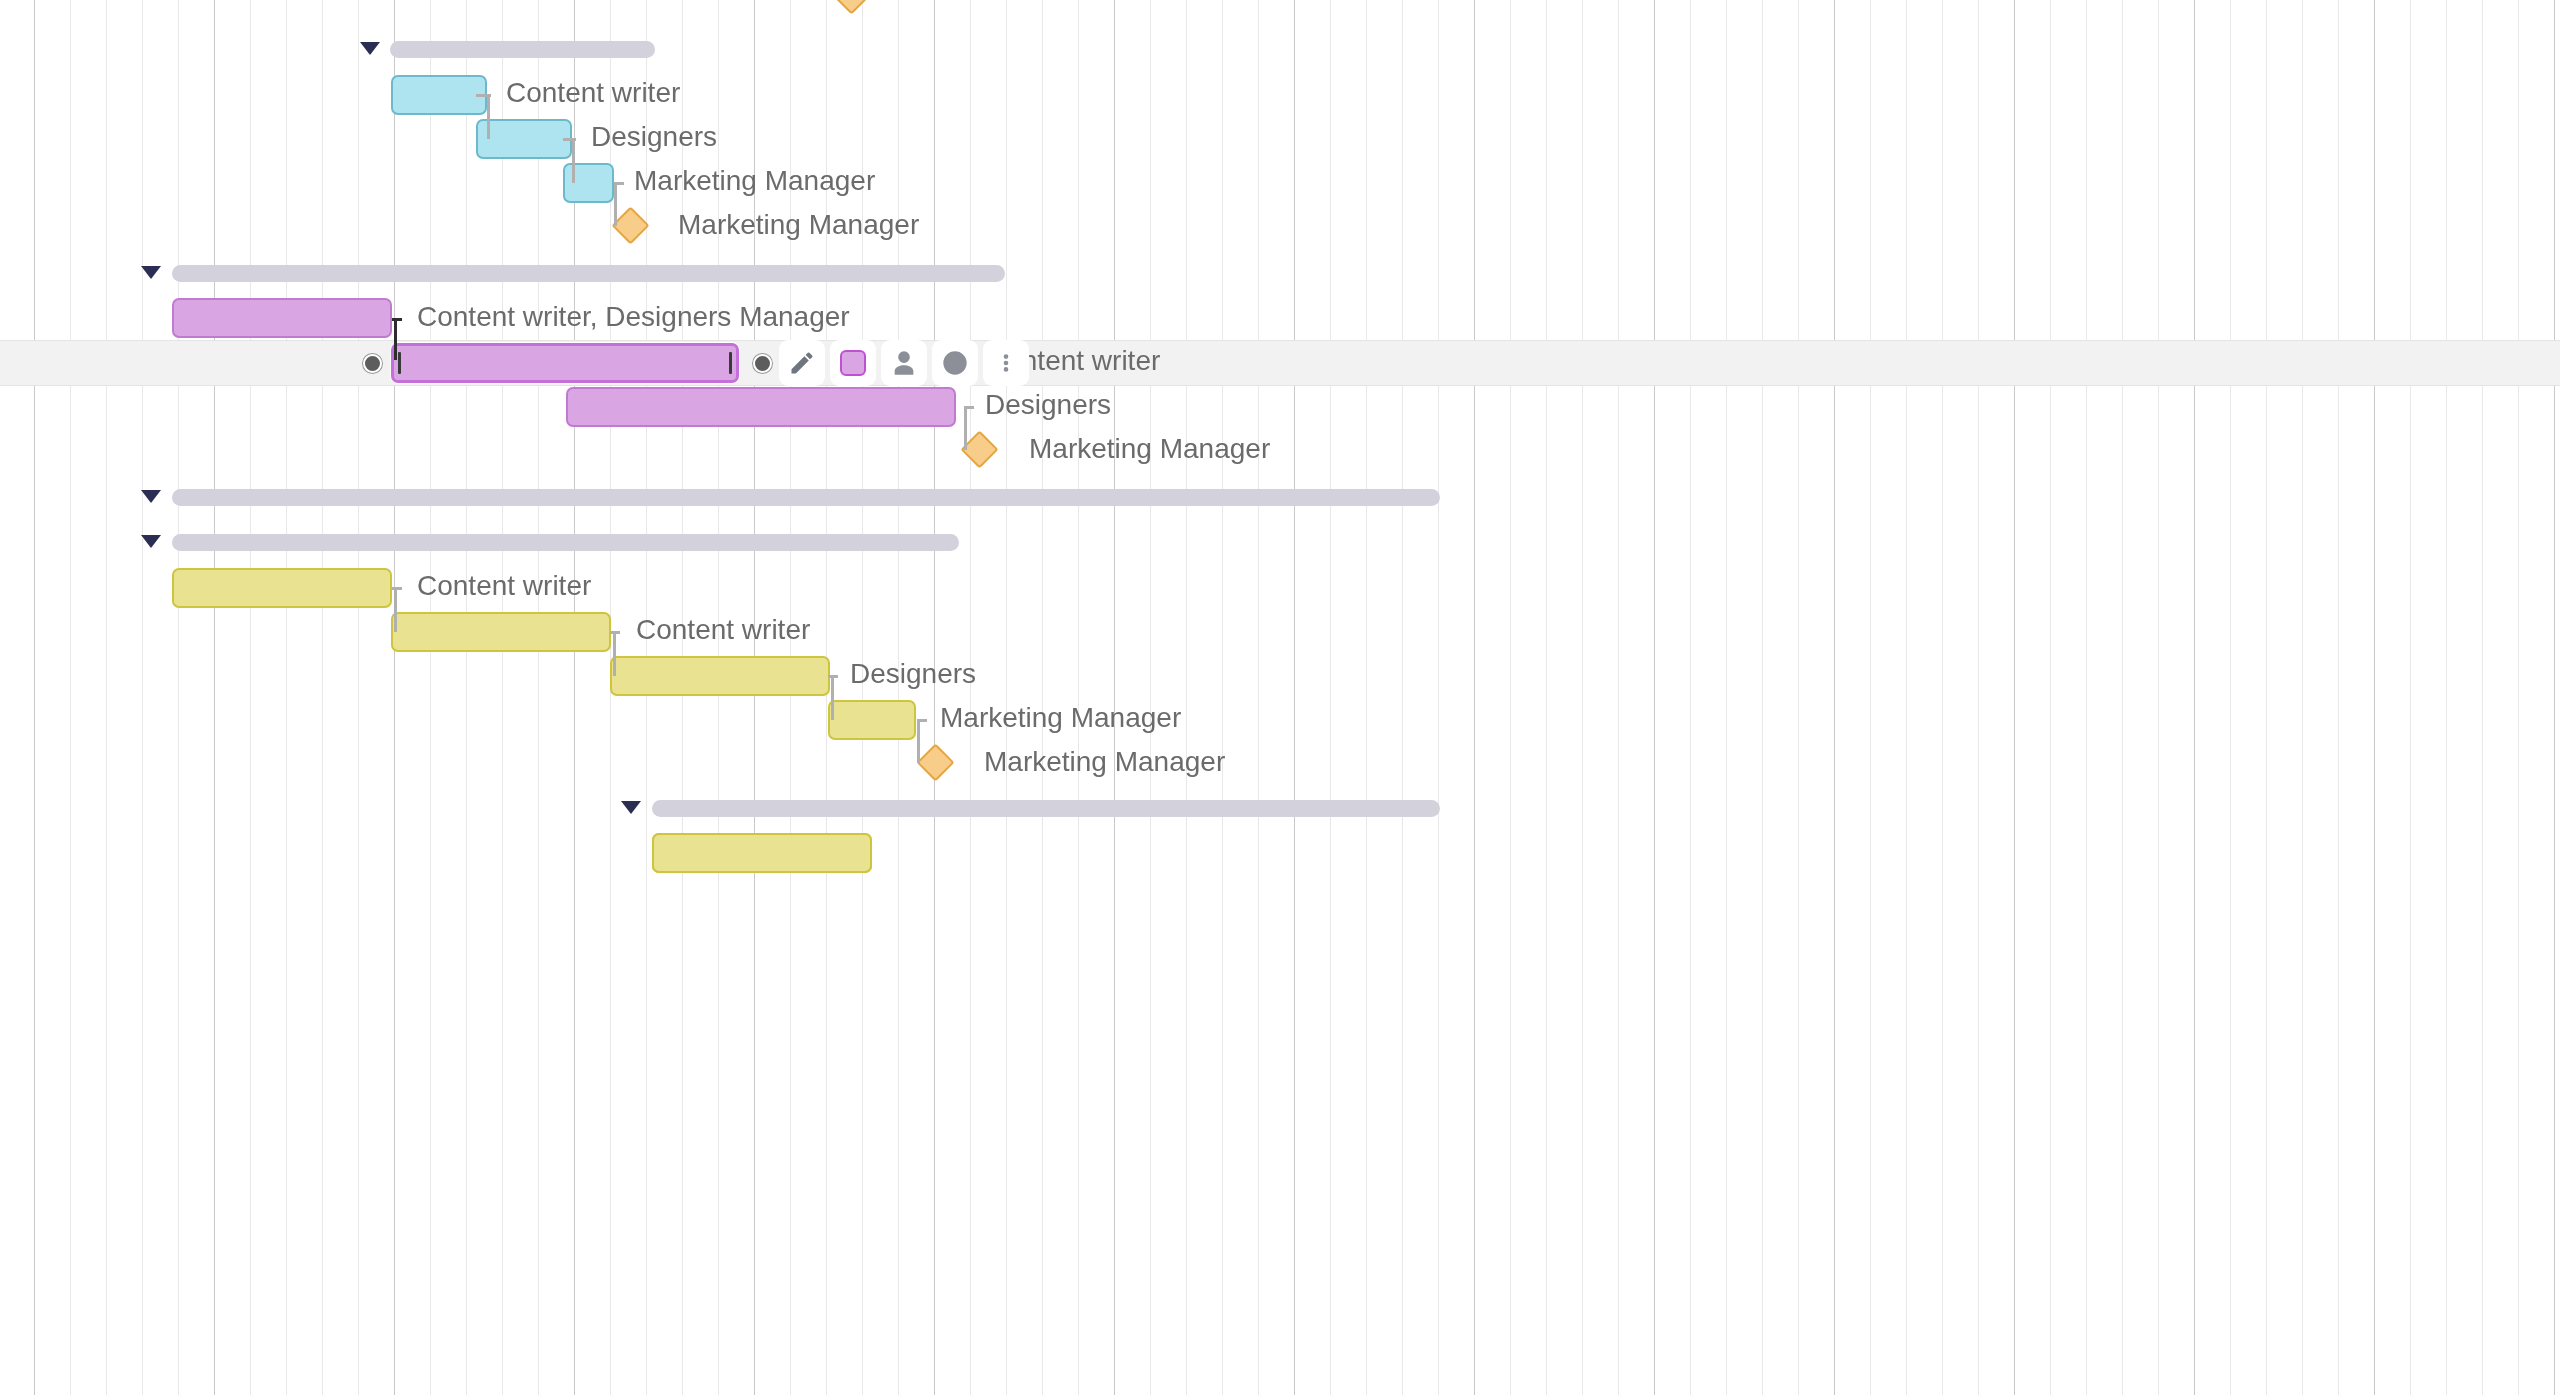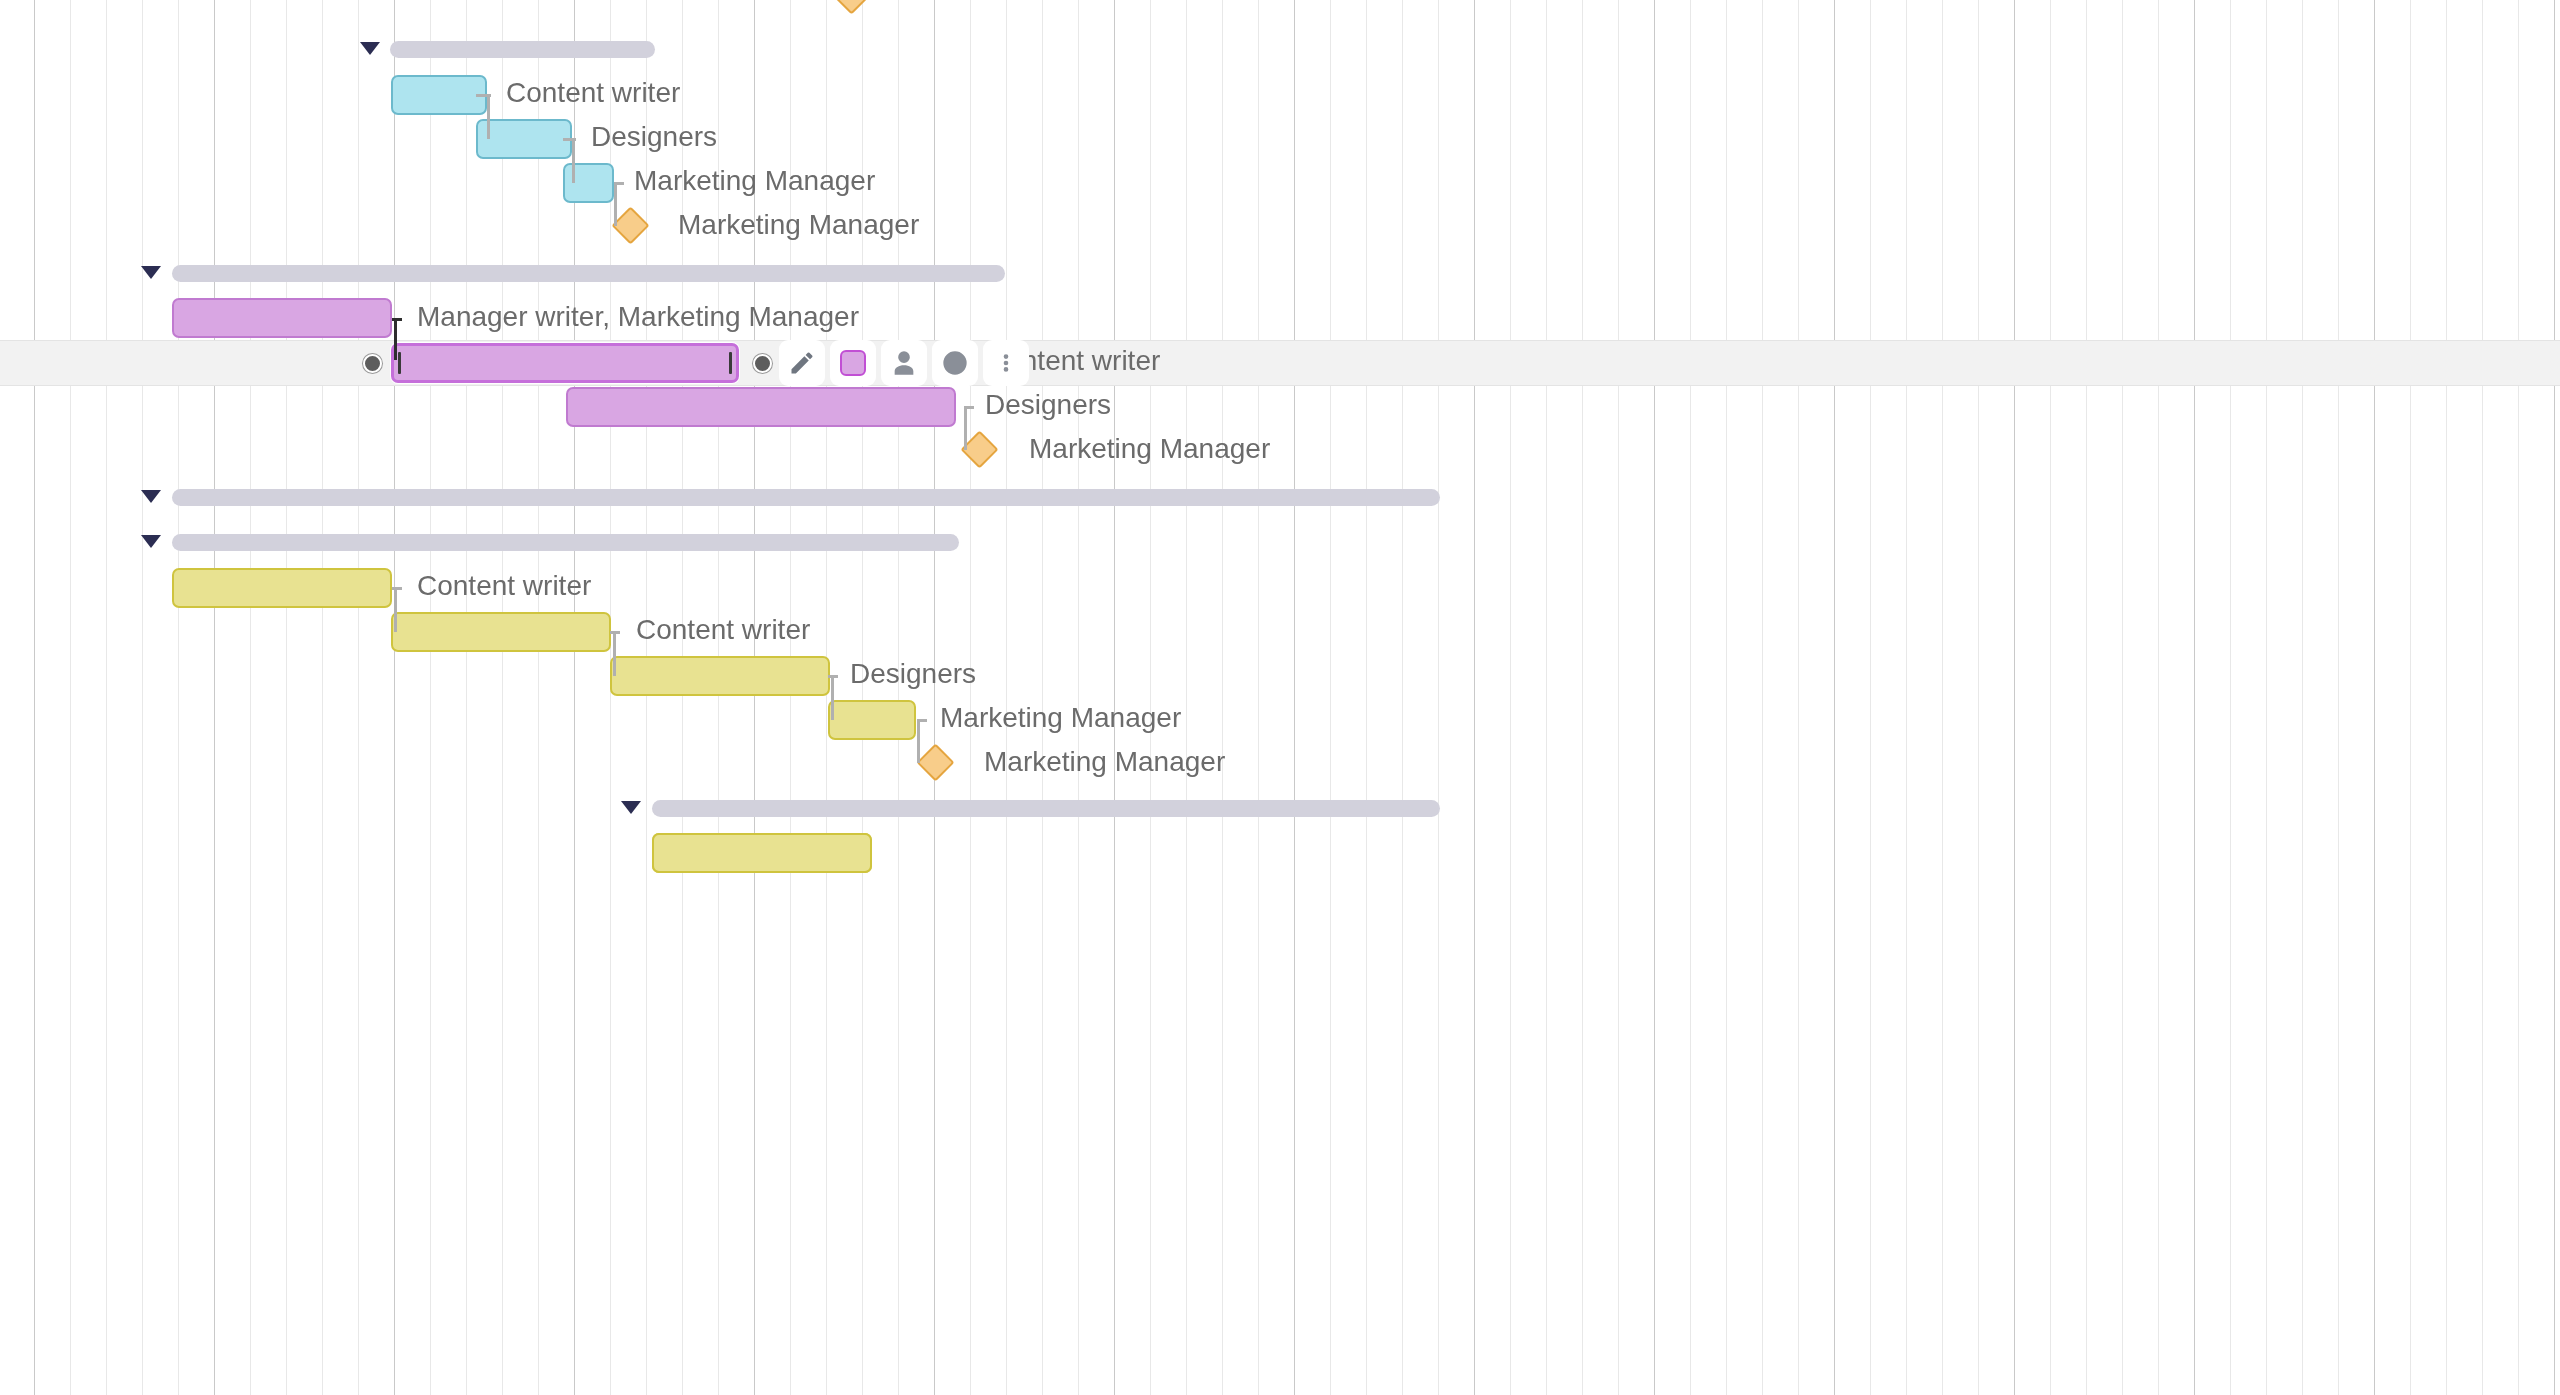--- a/index.html
+++ b/index.html
@@ -206,21 +206,21 @@
       <div class="bar-label" style="left: 506px; top: 79px;">Content writer</div>
       <div class="task-bar blue" style="left: 476px; top: 119px; width: 96px; height: 40px;"></div>
       <div class="bar-label" style="left: 591px; top: 123px;">Designers</div>
       <div class="task-bar blue" style="left: 563px; top: 163px; width: 51px; height: 40px;"></div>
       <div class="bar-label" style="left: 634px; top: 167px;">Marketing Manager</div>
       <div class="milestone" style="left: 617px; top: 212px;"></div>
       <div class="bar-label" style="left: 678px; top: 211px;">Marketing Manager</div>
       <div class="collapse-tri" style="left: 141px; top: 266px;"></div>
       <div class="group-bar" style="left: 172px; top: 265px; width: 833px; height: 17px;"></div>
       <div class="task-bar purple" style="left: 172px; top: 298px; width: 220px; height: 40px;"></div>
-      <div class="bar-label" style="left: 417px; top: 303px;">Manager writer, Marketing Manager</div>
+      <div class="bar-label" style="left: 417px; top: 303px;">Content writer, Designers Manager</div>
       <div class="row selected" style="top: 340px; height: 46px;"></div>
       <div class="task-bar purple sel" style="left: 391px; top: 343px; width: 348px; height: 40px;">
         <div class="bar-grip l"></div>
         <div class="bar-grip r"></div>
       </div>
       <div class="bar-label" style="left: 986px; top: 347px;">Content writer</div>
       <div class="drag-dot" style="left: 363px; top: 354px;"></div>
       <div class="drag-dot" style="left: 753px; top: 354px;"></div>
       <div class="toolbar" style="left: 779px; top: 340px;">
         <div class="tb-btn">

